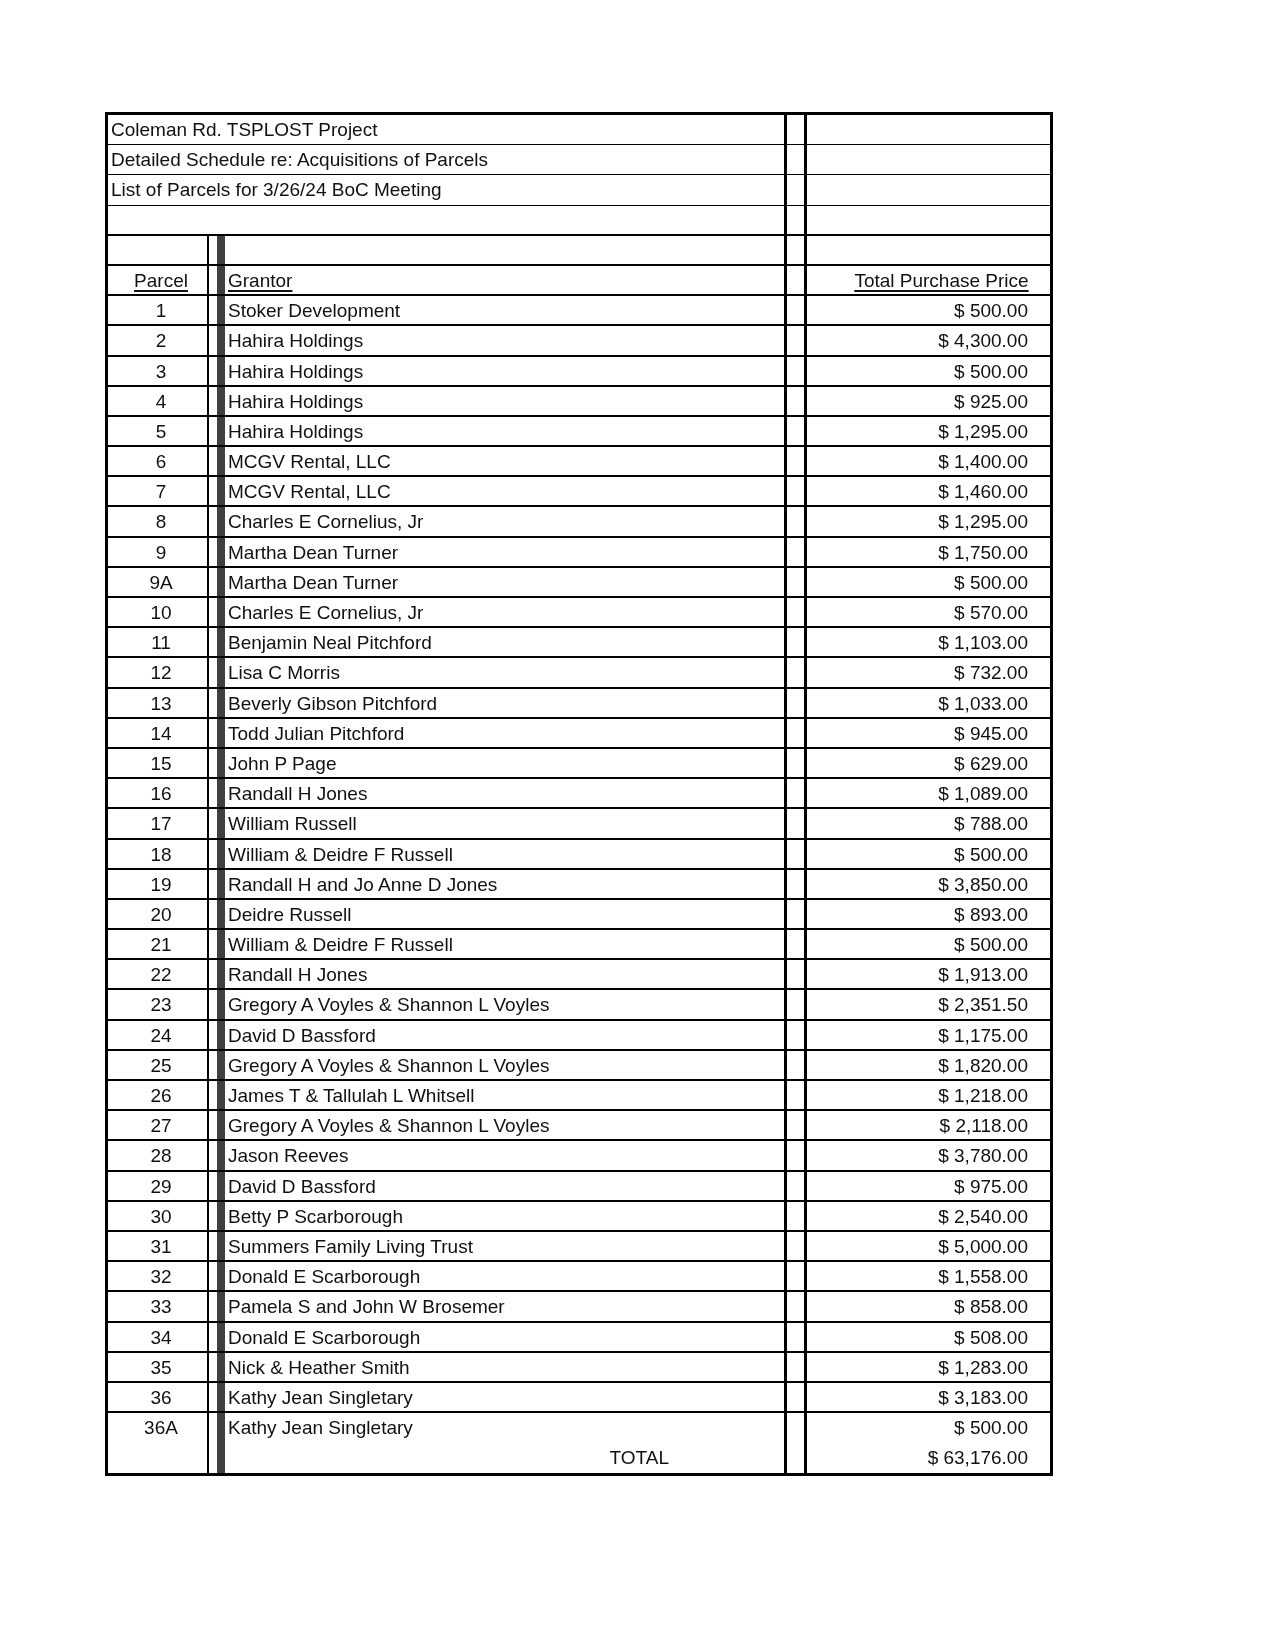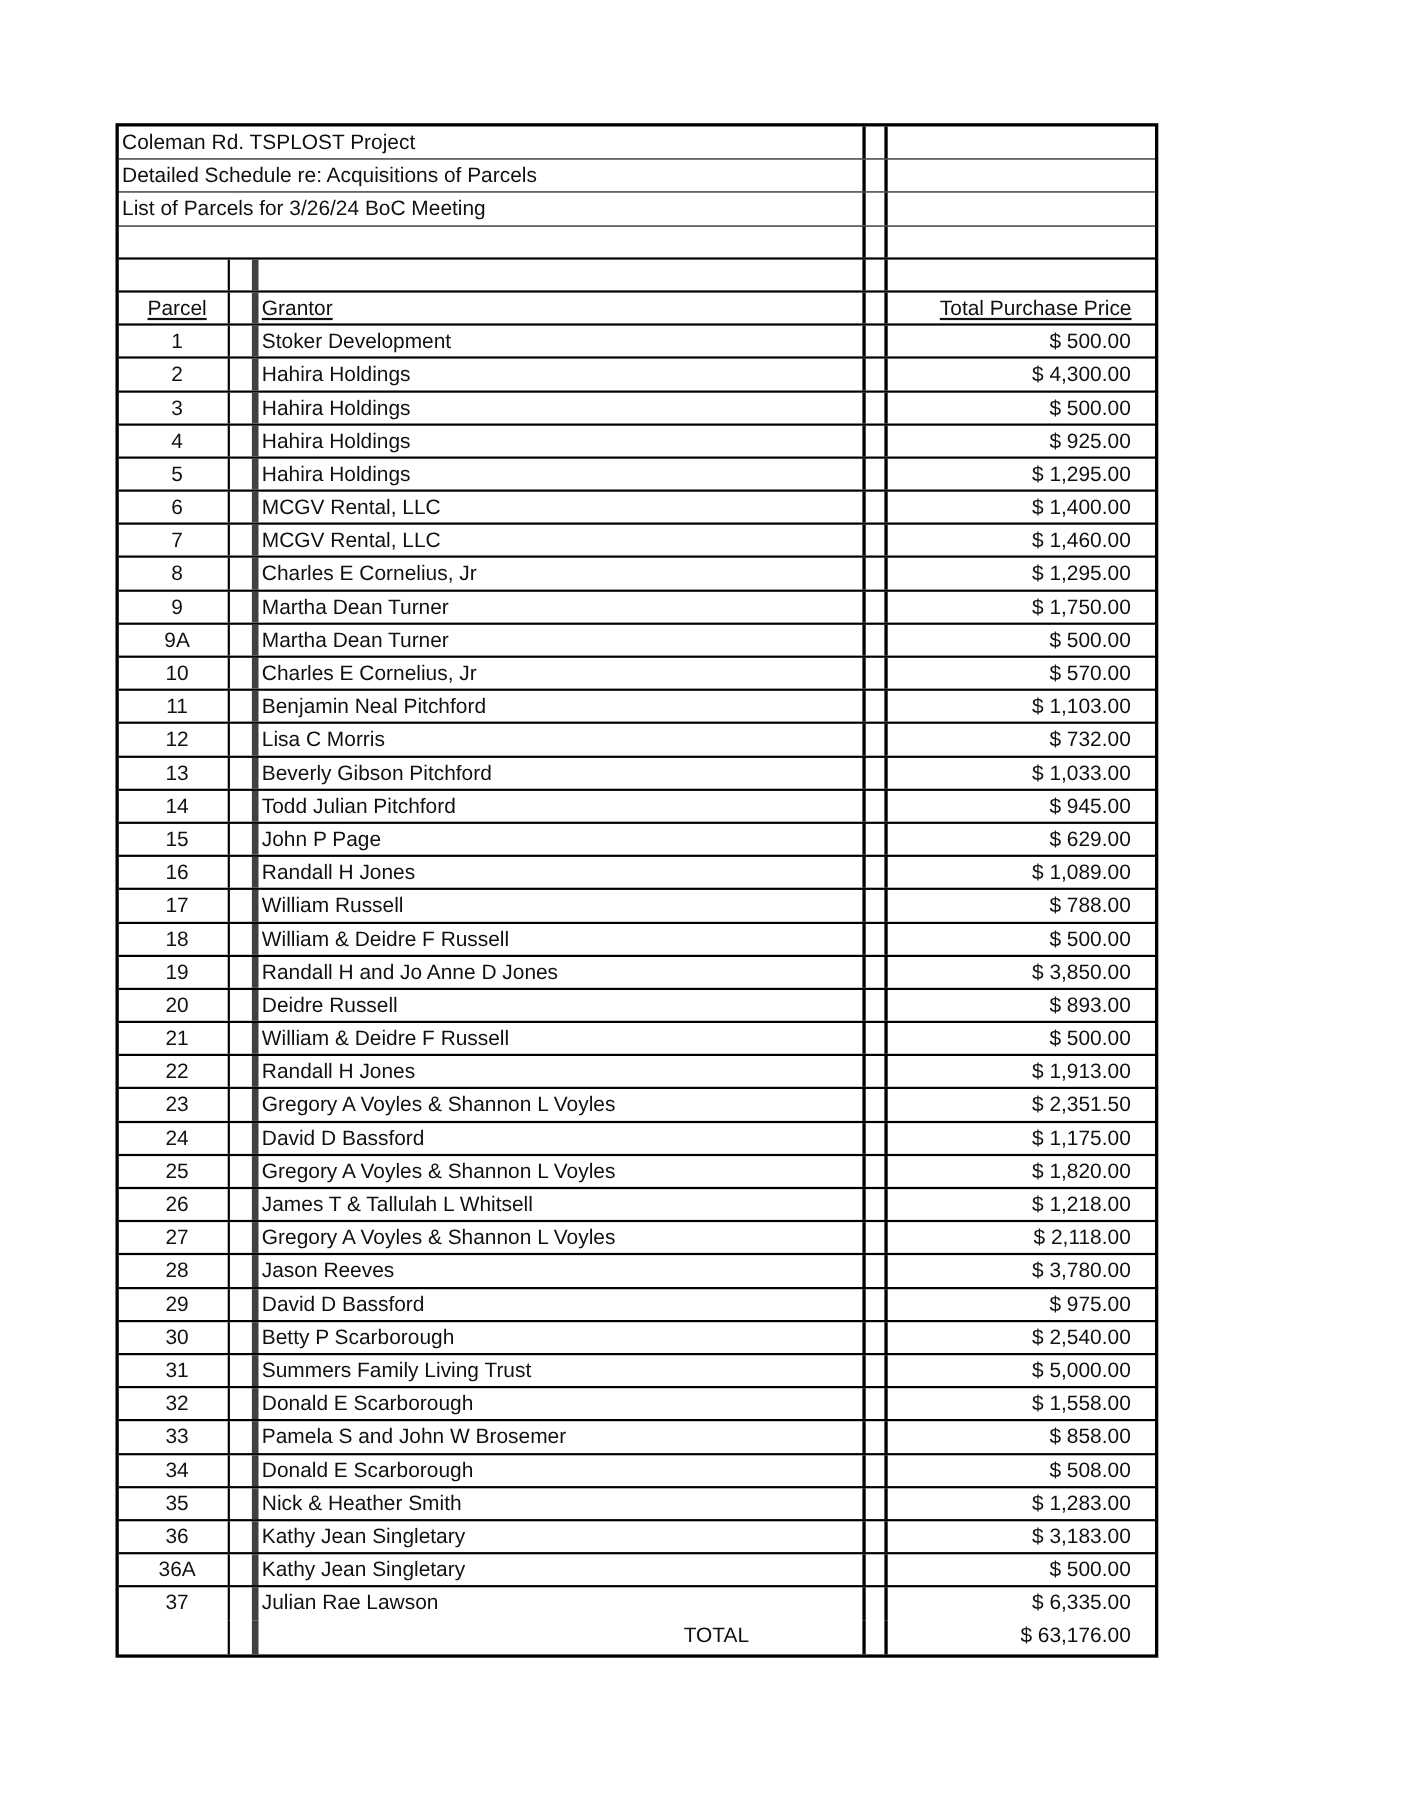--- a/index.html
+++ b/index.html
@@ -37,21 +37,21 @@
     position: absolute;
     top: 0;
     bottom: 0;
     box-sizing: border-box;
     overflow: hidden;
   }
   
   .c-title { left: 0; width: 720px; padding-left: 3px; }
   .c-parcel { left: 0; width: 106px; text-align: center; }
   .c-gap1 { left: 99px; width: 22px; border-left: 2px solid #000; }
-  .c-grantor { left: 121px; width: 472px; border-left: 6px solid #404040; padding-left: 3px; }
+  .c-grantor { left: 109px; width: 472px; border-left: 8px solid #404040; padding-left: 3px; }
   .c-gap2 { left: 676px; width: 20px; border-left: 3px solid #000; }
   .c-price { left: 696px; width: 272px; border-left: 3px solid #000; text-align: right; padding-right: 48px; }
   .c-price.header { text-align: center; padding-right: 0; }
   .u { text-decoration: underline; text-underline-offset: 3px; text-decoration-thickness: 2px; }
   .total-label { text-align: right; padding-right: 20px; }
 </style>
 </head>
 <body>
 
 <div class="sheet">
@@ -352,27 +352,20 @@
     <div class="cell c-gap2"></div>
     <div class="cell c-price">$ 3,183.00</div>
   </div>
       <div class="row">
     <div class="cell c-parcel">36A</div>
     <div class="cell c-gap1"></div>
     <div class="cell c-grantor">Kathy Jean Singletary</div>
     <div class="cell c-gap2"></div>
     <div class="cell c-price">$ 500.00</div>
   </div>
-      <div class="row">
-    <div class="cell c-parcel">37</div>
-    <div class="cell c-gap1"></div>
-    <div class="cell c-grantor">Julian Rae Lawson</div>
-    <div class="cell c-gap2"></div>
-    <div class="cell c-price">$ 6,335.00</div>
-  </div>
     </div>
 
   <div class="row">
     <div class="cell c-parcel"></div>
     <div class="cell c-gap1"></div>
     <div class="cell c-grantor total-label">TOTAL</div>
     <div class="cell c-gap2"></div>
     <div class="cell c-price">$ 63,176.00</div>
   </div>
 </div>

